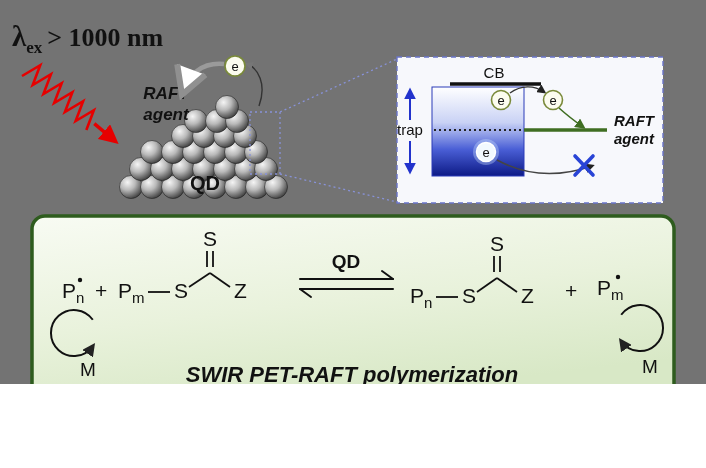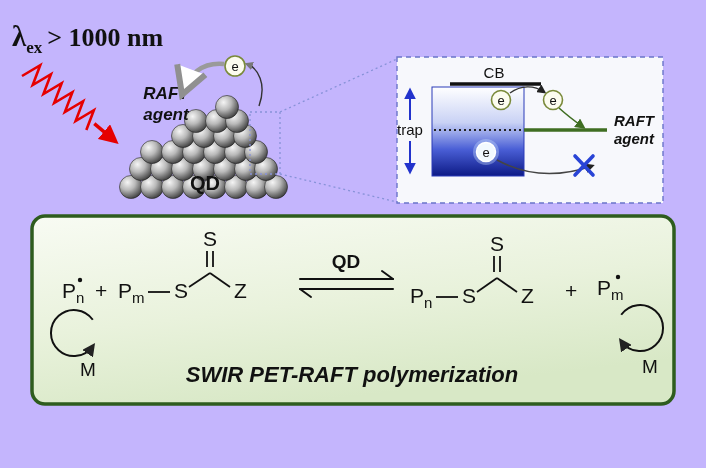--- a/index.html
+++ b/index.html
@@ -1,16 +1,16 @@
 <!DOCTYPE html>
 <html><head>
 <meta charset="utf-8">
 <style>
   html,body{margin:0;padding:0;background:#fff;}
-  .stage{position:relative;width:706px;height:468px;background:#c4b5fd;overflow:hidden;}
+  .stage{position:relative;width:706px;height:384px;background:#737373;overflow:hidden;}
   svg{display:block;}
   svg text{font-family:"Liberation Sans",sans-serif;fill:#111;}
   .serif{font-family:"Liberation Serif",serif;font-weight:bold;}
   .chem{font-size:21px;}
   .sub{font-size:15px;}
   .ital{font-style:italic;font-weight:bold;}
   .bond{stroke:#111;stroke-width:1.8;fill:none;}
   .thin{fill:none;stroke:#333;stroke-width:1.4;}
   .sp{fill:url(#sphereGrad);stroke:#222;stroke-width:0.6;}
   .dash{stroke:#8892d8;stroke-dasharray:2 3;fill:none;stroke-width:1.3;}

